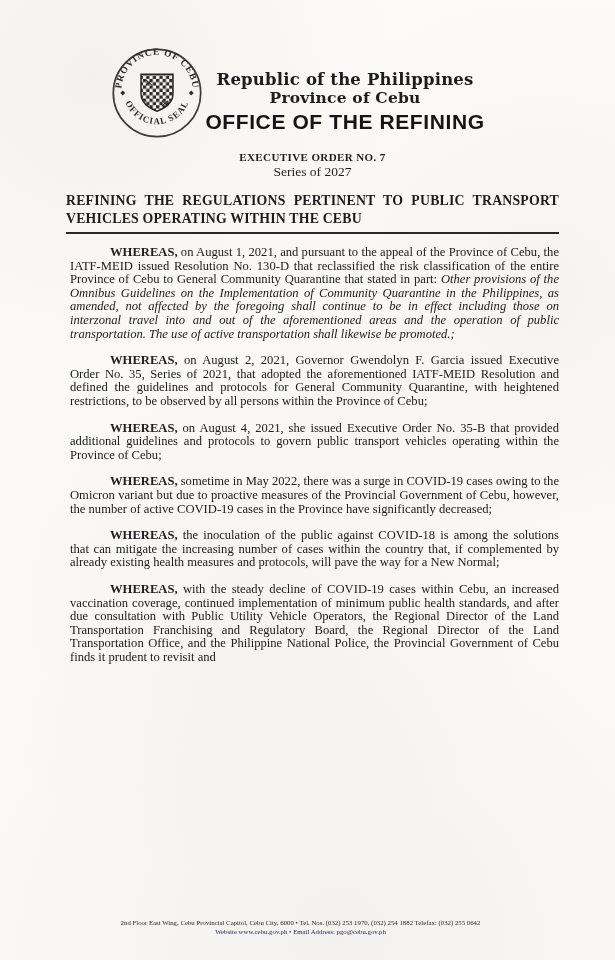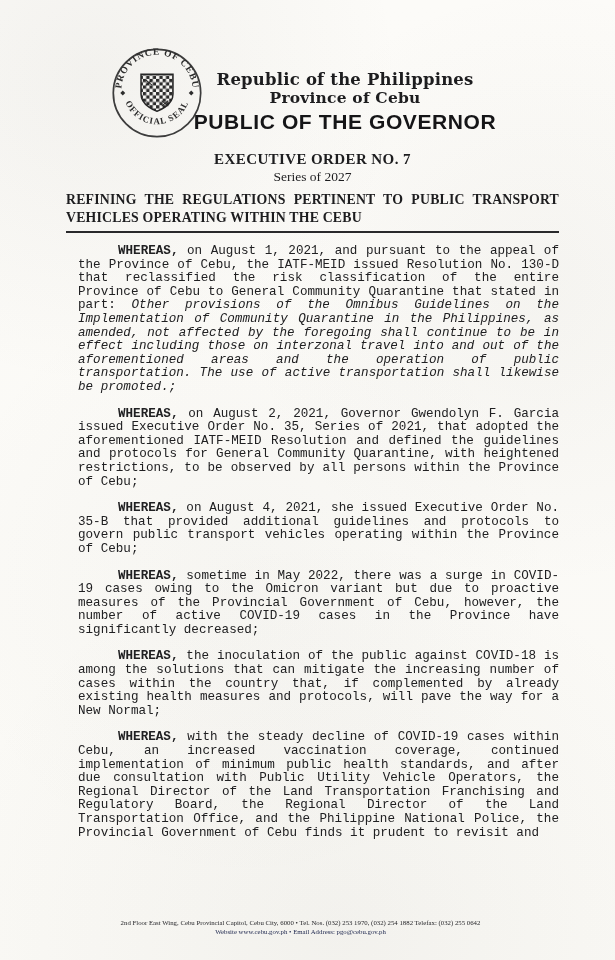--- a/index.html
+++ b/index.html
@@ -17,29 +17,29 @@
   .letterhead{position:absolute;top:44px;left:0;right:0;height:110px;}
   .seal{position:absolute;left:110px;top:2px;width:94px;height:94px;}
   .head-text{position:absolute;left:95px;right:20px;top:14px;text-align:center;margin-top:12px;}
   .blackletter{font-family:"DejaVu Serif",serif;font-weight:700;letter-spacing:.2px;}
   .bl-1{font-size:16.5px;line-height:19px;}
   .bl-2{font-size:15.5px;line-height:18px;}
   .office{font-family:"Liberation Sans",sans-serif;font-weight:700;font-size:21px;
           letter-spacing:.6px;margin-top:3px;color:#151517;}
   
   .content{position:absolute;left:66px;right:56px;top:151px;}
-  .eo-title{text-align:center;font-weight:700;font-size:15px;letter-spacing:.4px;}
+  .eo-title{text-align:center;font-weight:700;font-size:11px;letter-spacing:.4px;}
   .eo-series{text-align:center;font-size:13.5px;margin-top:1px;}
-  .eo-subject{margin-top:6px;font-weight:700;font-size:13.8px;line-height:1.27;
+  .eo-subject{margin-top:12px;font-weight:700;font-size:13.8px;line-height:1.27;
               text-align:justify;letter-spacing:.2px;}
   .rule{border-top:2.6px solid #29292b;margin-top:5px;}
   
   .paras{margin-top:12px;}
-  .para{margin:0 0 13px 12px;font-size:12.6px;line-height:13.6px;text-align:justify;
-        text-indent:40px;color:#202022;font-family:Liberation Mono, monospace;}
+  .para{margin:0 0 13px 4px;font-size:12.6px;line-height:13.6px;text-align:justify;
+        text-indent:40px;color:#202022;}
   .seg-bold{font-weight:700;}
   .seg-italic{font-style:italic;}
   
   .footer{position:absolute;left:38px;right:52px;top:919px;text-align:center;color:#26262a;}
   .f1{font-size:6.8px;line-height:8.5px;}
   .f2{font-size:6.8px;line-height:8.5px;color:#232c52;}
   .seal text{font-family:"Liberation Serif",serif;font-weight:700;}
 </style>
 </head>
 <body>
@@ -66,21 +66,21 @@
       </text>
       <path d="M 33,30 h 34 v 21 c 0,13 -17,18.5 -17,18.5 c 0,0 -17,-5.5 -17,-18.5 z" fill="url(#chk)" stroke="#262626" stroke-width="1.6"></path>
       <path d="M 38,36 l 7,6 M 45,36 l -7,6 M 55,58 l 7,6 M 62,58 l -7,6" stroke="#262626" stroke-width="1.1"></path>
       <path d="M 11,50 l 2.6,-2.6 2.6,2.6 -2.6,2.6 z" fill="#2c2c2c"></path>
       <path d="M 83.8,50 l 2.6,-2.6 2.6,2.6 -2.6,2.6 z" fill="#2c2c2c"></path>
     </svg>
 
     <div class="head-text">
       <div class="blackletter bl-1">Republic of the Philippines</div>
       <div class="blackletter bl-2">Province of Cebu</div>
-      <div class="office">PUBLIC OF THE GOVERNOR</div>
+      <div class="office">OFFICE OF THE REFINING</div>
     </div>
   </div>
 
   <div class="content">
     <div class="eo-title">EXECUTIVE ORDER NO. 7</div>
     <div class="eo-series">Series of 2027</div>
     <div class="eo-subject">REFINING THE REGULATIONS PERTINENT TO PUBLIC TRANSPORT VEHICLES OPERATING WITHIN THE CEBU</div>
     <div class="rule"></div>
     <div class="paras">
         <p class="para"><span class="seg-bold">WHEREAS,</span><span> on August 1, 2021, and pursuant to the appeal of the Province of Cebu, the IATF-MEID issued Resolution No. 130-D that reclassified the risk classification of the entire Province of Cebu to General Community Quarantine that stated in part: </span><span class="seg-italic">Other provisions of the Omnibus Guidelines on the Implementation of Community Quarantine in the Philippines, as amended, not affected by the foregoing shall continue to be in effect including those on interzonal travel into and out of the aforementioned areas and the operation of public transportation. The use of active transportation shall likewise be promoted.;</span></p>

